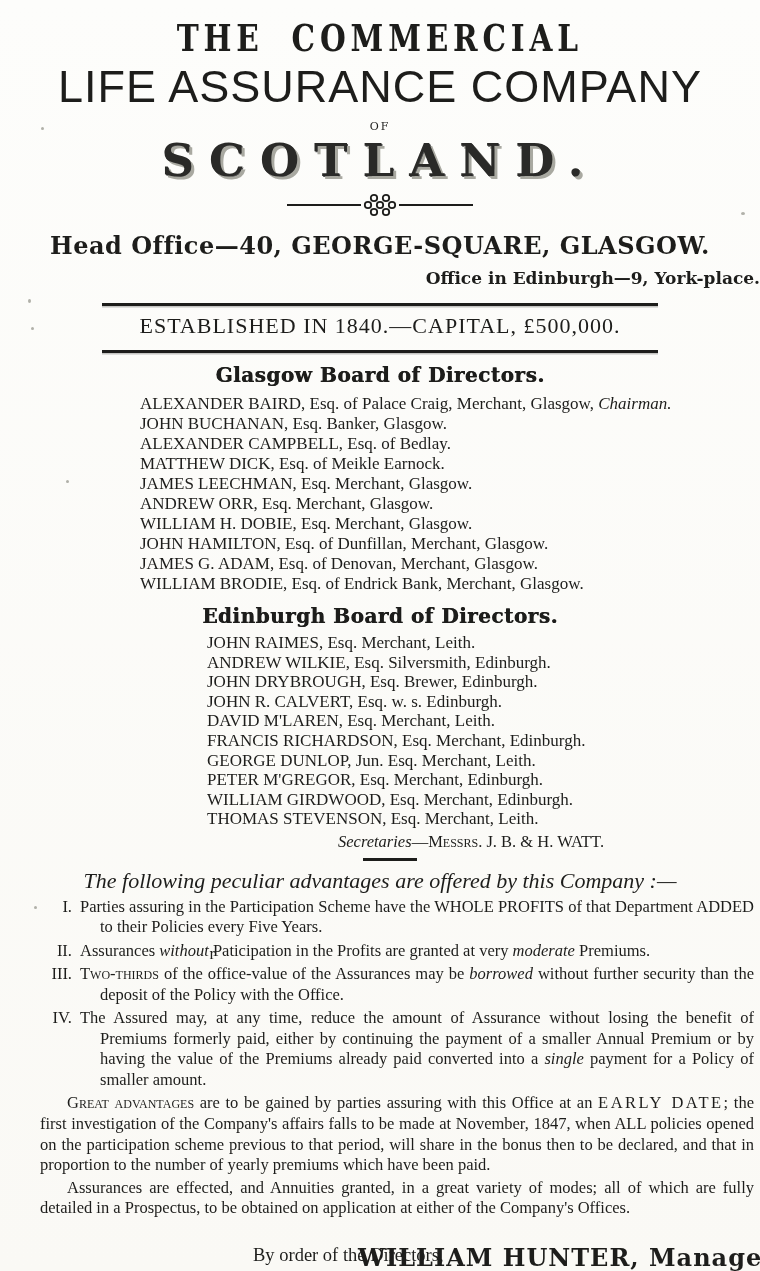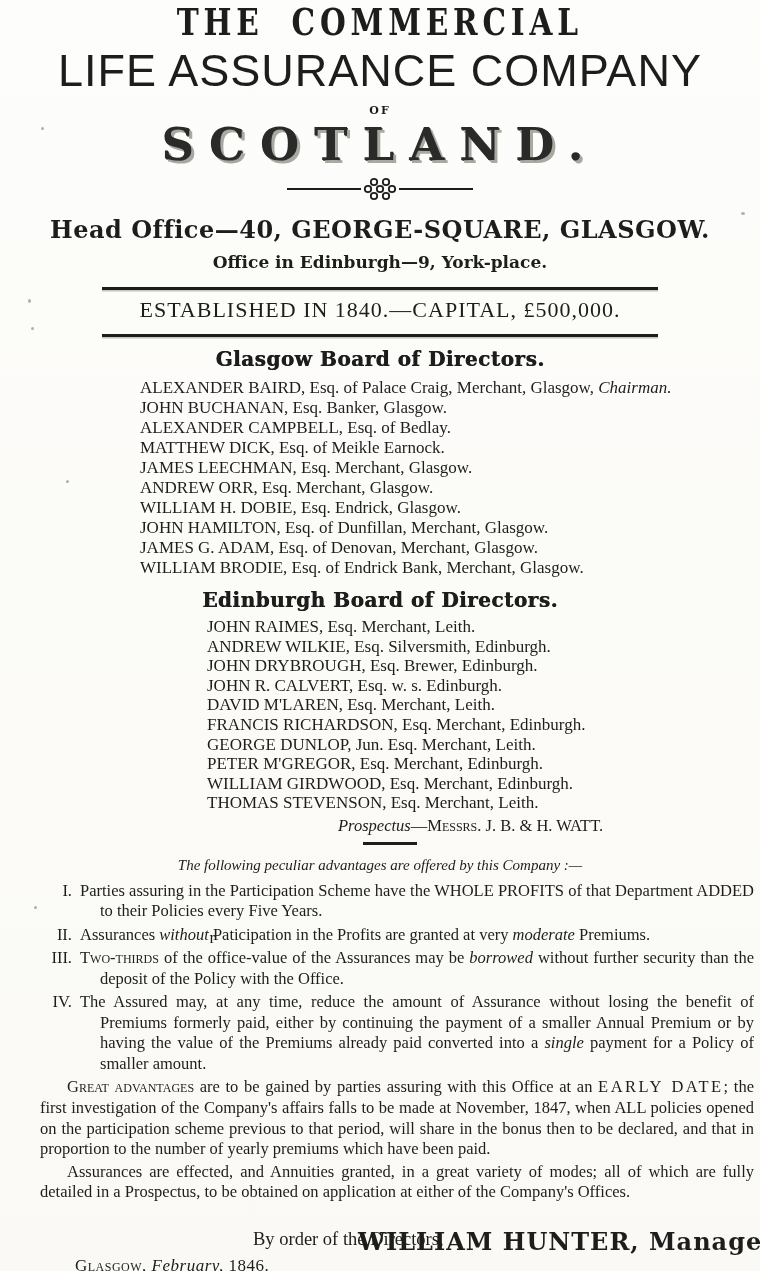--- a/index.html
+++ b/index.html
@@ -4,58 +4,58 @@
 <style>
   html,body{margin:0;padding:0;background:#ffffff;}
   .page{
     position:relative;
     width:760px;height:1271px;
     background:linear-gradient(#fdfdfb,#faf9f5);
     color:#1d1d1b;
     font-family:"Liberation Serif",serif;
     overflow:hidden;
     box-sizing:border-box;
-    padding-top:2px;
+    padding-top:18px;
   }
   .center{text-align:center;}
   
   .t1{display:inline-block;font-family:"DejaVu Serif",serif;font-weight:bold;
       font-size:37px;line-height:40px;letter-spacing:6px;word-spacing:16px;
       transform:scaleX(.80);transform-origin:center;}
   .t2{font-family:Liberation Sans, sans-serif;font-size:45px;line-height:50px;
       letter-spacing:1px;margin-top:4px;white-space:nowrap;}
-  .of{font-family:"DejaVu Serif",serif;font-weight:bold;font-size:11px;
+  .of{font-family:"DejaVu Serif",serif;font-weight:normal;font-size:11px;
       letter-spacing:2px;margin-top:8px;}
   .scotland{display:inline-block;font-family:"DejaVu Serif",serif;font-weight:bold;
       font-size:45px;line-height:54px;letter-spacing:15px;margin-top:1px;
       color:#2a2a28;text-shadow:3px 3px 0 #a9a9a1,1px 1px 0 #555;}
   .ornament{margin-top:5px;}
   
   .head-office{font-family:"DejaVu Serif",serif;font-weight:bold;font-size:24px;
       line-height:30px;margin-top:10px;letter-spacing:.5px;white-space:nowrap;}
   .edin-office{font-family:"DejaVu Serif",serif;font-weight:bold;font-size:17px;
-      line-height:22px;margin-top:6px;}
+      line-height:22px;margin-top:6px;text-align:right;}
   .rule{width:556px;height:3px;background:#1d1d1b;margin:0 auto;
       box-shadow:0 1.5px 0 rgba(29,29,27,.25);}
   .rule-top{margin-top:14px;}
   .rule-bottom{margin-top:11px;}
   .established{font-size:22px;line-height:26px;margin-top:7px;letter-spacing:1px;}
   
   .board-heading{font-family:"DejaVu Serif",serif;font-weight:bold;font-size:20px;
       line-height:24px;letter-spacing:.5px;margin-top:10px;
       text-shadow:.5px 0 0 currentColor;}
   .members{font-size:17px;line-height:20px;margin-top:7px;}
   .members.glasgow{margin-left:140px;}
   .members.edinburgh{margin-left:207px;margin-top:5px;line-height:19.6px;}
   .member-em{font-style:italic;}
   .secretaries{font-size:16.5px;line-height:20px;margin-top:3px;padding-left:338px;}
   .sc{font-variant:small-caps;}
   .short-divider{width:54px;height:3px;background:#1d1d1b;margin:6px auto 0 363px;}
   
-  .intro{font-style:italic;font-size:15px;line-height:22px;margin-top:9px;}
+  .intro{font-style:italic;font-size:22px;line-height:22px;margin-top:9px;}
   .adv-list{margin-top:5px;font-size:16.5px;line-height:20.5px;}
   .adv-item{position:relative;padding-left:100px;padding-right:6px;
       text-indent:-20px;text-align:justify;margin-bottom:3px;}
   .adv-num{position:absolute;left:0;top:0;width:72px;text-align:right;text-indent:0;}
   .para{margin:2px 6px 0 40px;text-indent:27px;text-align:justify;
       font-size:16.5px;line-height:20.6px;}
   .ls{letter-spacing:2.5px;}
   .drop-r{display:inline-block;transform:translateY(3px);}
   
   .closing{position:relative;height:60px;margin-top:8px;}
@@ -112,21 +112,21 @@
       <div class="member-row"><span class="member-text">JOHN BUCHANAN, Esq. Banker, Glasgow.</span><span class="member-em"></span></div>
 
       <div class="member-row"><span class="member-text">ALEXANDER CAMPBELL, Esq. of Bedlay.</span><span class="member-em"></span></div>
 
       <div class="member-row"><span class="member-text">MATTHEW DICK, Esq. of Meikle Earnock.</span><span class="member-em"></span></div>
 
       <div class="member-row"><span class="member-text">JAMES LEECHMAN, Esq. Merchant, Glasgow.</span><span class="member-em"></span></div>
 
       <div class="member-row"><span class="member-text">ANDREW ORR, Esq. Merchant, Glasgow.</span><span class="member-em"></span></div>
 
-      <div class="member-row"><span class="member-text">WILLIAM H. DOBIE, Esq. Endrick, Glasgow.</span><span class="member-em"></span></div>
+      <div class="member-row"><span class="member-text">WILLIAM H. DOBIE, Esq. Merchant, Glasgow.</span><span class="member-em"></span></div>
 
       <div class="member-row"><span class="member-text">JOHN HAMILTON, Esq. of Dunfillan, Merchant, Glasgow.</span><span class="member-em"></span></div>
 
       <div class="member-row"><span class="member-text">JAMES G. ADAM, Esq. of Denovan, Merchant, Glasgow.</span><span class="member-em"></span></div>
 
       <div class="member-row"><span class="member-text">WILLIAM BRODIE, Esq. of Endrick Bank, Merchant, Glasgow.</span><span class="member-em"></span></div>
     </div>
 
   <div class="board-heading center">Edinburgh Board of Directors.</div>
   <div class="members edinburgh">
@@ -145,21 +145,21 @@
 
       <div class="member-row"><span class="member-text">GEORGE DUNLOP, Jun. Esq. Merchant, Leith.</span><span class="member-em"></span></div>
 
       <div class="member-row"><span class="member-text">PETER M'GREGOR, Esq. Merchant, Edinburgh.</span><span class="member-em"></span></div>
 
       <div class="member-row"><span class="member-text">WILLIAM GIRDWOOD, Esq. Merchant, Edinburgh.</span><span class="member-em"></span></div>
 
       <div class="member-row"><span class="member-text">THOMAS STEVENSON, Esq. Merchant, Leith.</span><span class="member-em"></span></div>
     </div>
 
-  <div class="secretaries"><i>Prospectus</i>—<span class="sc">Messrs.</span> J. B. &amp; H. WATT.</div>
+  <div class="secretaries"><i>Secretaries</i>—<span class="sc">Messrs.</span> J. B. &amp; H. WATT.</div>
   <div class="short-divider"></div>
 
   <div class="intro center">The following peculiar advantages are offered by this Company :—</div>
   <div class="adv-list">
 
       <div class="adv-item"><span class="adv-num">I.</span><span>Parties assuring in the Participation Scheme have the WHOLE PROFITS of that Department ADDED to their Policies every Five Years.</span></div>
 
       <div class="adv-item"><span class="adv-num">II.</span><span>Assurances <i>without</i> Pa<span class="drop-r">r</span>ticipation in the Profits are granted at very <i>moderate</i> Premiums.</span></div>
 
       <div class="adv-item"><span class="adv-num">III.</span><span><span class="sc">Two-thirds</span> of the office-value of the Assurances may be <i>borrowed</i> without further security than the deposit of the Policy with the Office.</span></div>

